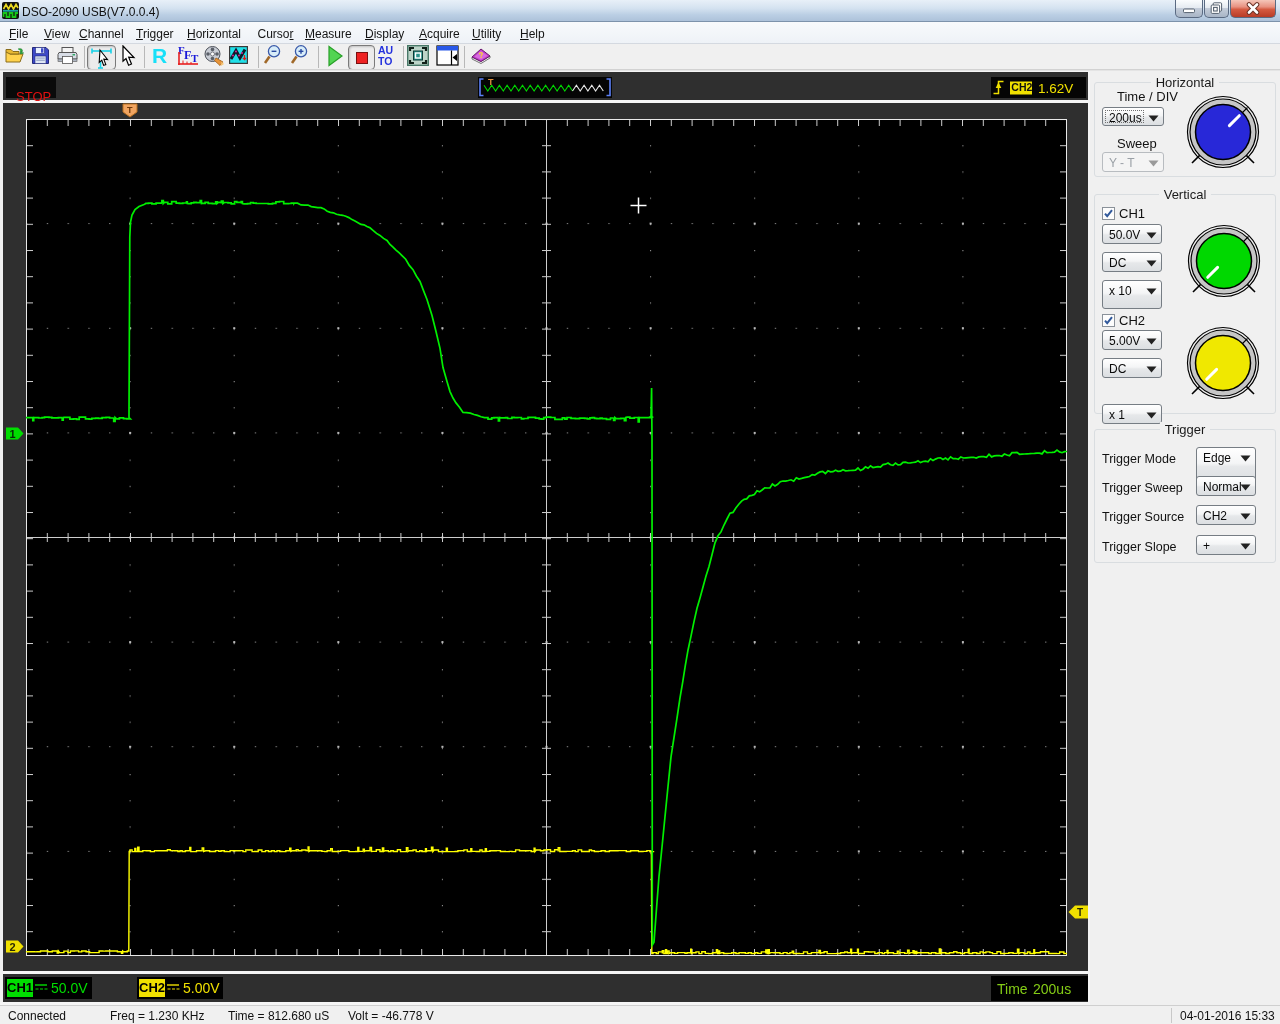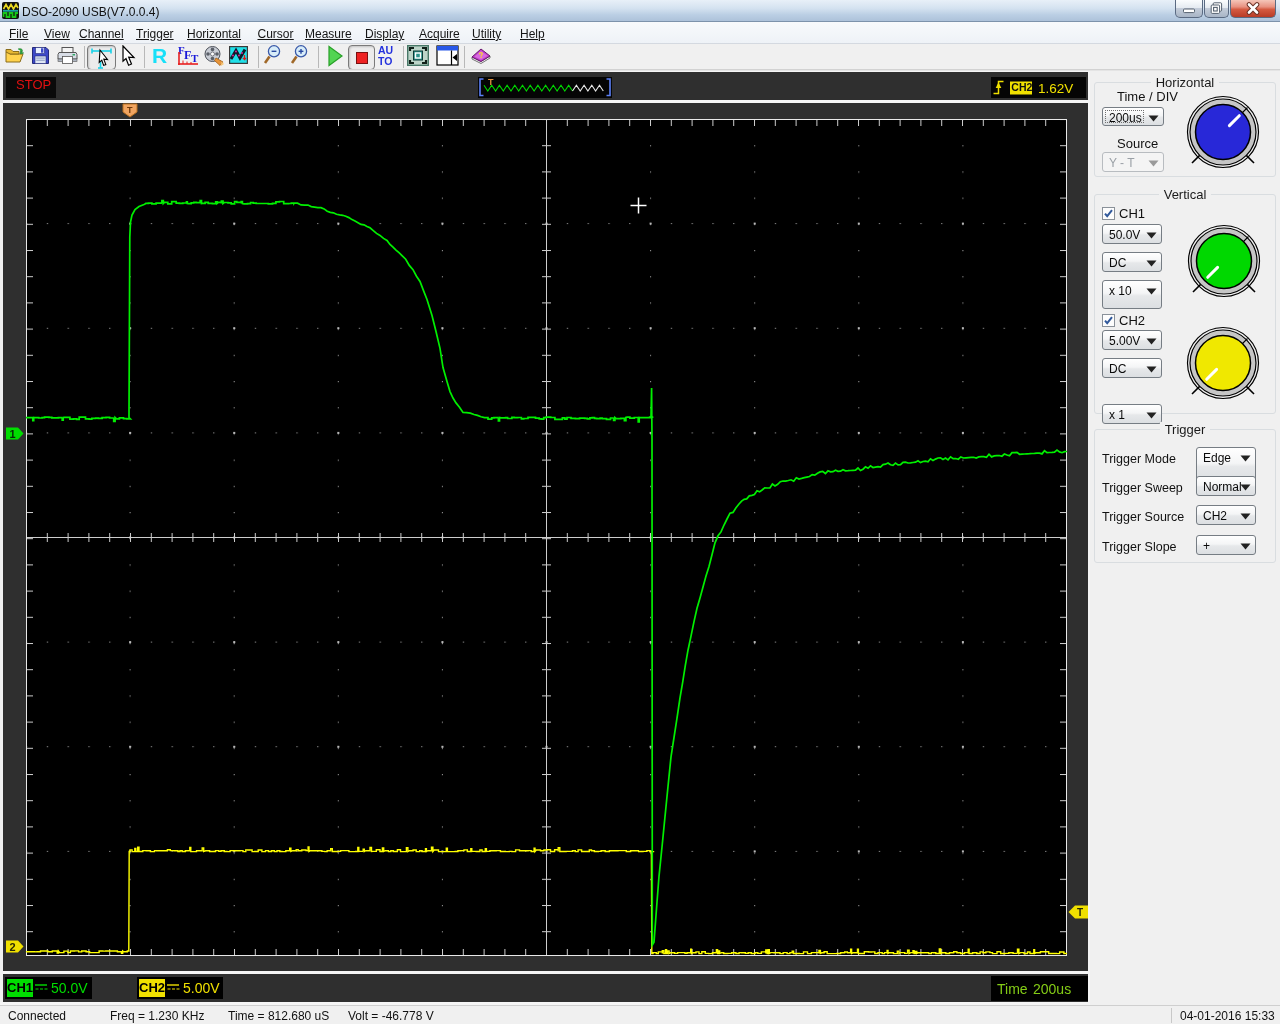--- a/index.html
+++ b/index.html
@@ -7,33 +7,33 @@
   background:linear-gradient(#e8f0f8 0%,#d4e2f0 40%,#bbcfe4 70%,#adc2da 100%);
   border-bottom:1px solid #7d93ab; }
 #title { position:absolute; left:22px; top:4.5px; font-size:12px; color:#101010; }
 #appicon { position:absolute; left:2px; top:2px; }
 .capbtn { position:absolute; top:0; height:18px; border:1px solid #5a6a82; border-top:none;
   border-radius:0 0 5px 5px; background:linear-gradient(#fbfdfe 0%,#e5ebf1 45%,#c3ccd9 50%,#a8b5c6 100%); }
 #closebtn { background:linear-gradient(#f5c6b9 0%,#e89281 40%,#d55b42 55%,#b83c26 100%); }
 .capbtn svg { display:block; margin:0 auto; }
 #menubar { position:absolute; left:0; top:22px; width:1280px; height:22px;
   background:linear-gradient(#f8fafc,#eef2f7); border-bottom:1px solid #d4d9e0; }
-.mi { position:absolute; top:5px; font-size:12px; color:#151515;text-decoration:underline; }
+.mi { position:absolute; top:5px; font-size:12px; color:#151515; }
 #toolbar { position:absolute; left:0; top:44px; width:1280px; height:27px; background:#f0f0f0; }
 #tbedge { position:absolute; left:0; top:69px; width:1280px; height:3px;
   background:linear-gradient(#c9c9c9,#ffffff); }
 .tbi { position:absolute; }
 .tbtn { position:absolute; border:1px solid #7a7a7a; border-radius:4px; background:#ececec;
   box-shadow:inset 1px 1px 2px rgba(0,0,0,0.18); }
 .tsep { position:absolute; top:46px; width:1px; height:22px; background:#b8b8b8; }
 #darkpanel { position:absolute; left:3px; top:72px; width:1085px; height:931px; background:#2f2f2f; }
 #rightsep { position:absolute; left:1088px; top:72px; width:2px; height:931px; background:#f5f5f5; }
 .hline { position:absolute; left:3px; width:1085px; background:#f5f5f5; }
 #stopbox { position:absolute; left:6px; top:77px; width:50px; height:21px; background:#0a0a0a; }
-#stopbox span { position:absolute; left:10px; top:0; font-size:13px; color:#e01010; }
+#stopbox span { position:absolute; left:10px; top:12px; font-size:13px; color:#e01010; }
 #preview { position:absolute; left:478px; top:77px; width:134px; height:21px; background:#050505; }
 #triginfo { position:absolute; left:991px; top:77px; width:95px; height:21px; background:#050505; }
 #plotwrap { position:absolute; left:26px; top:119px; }
 #botbar1 { position:absolute; left:5px; top:977px; width:87px; height:22px; background:#000; }
 #botbar2 { position:absolute; left:137px; top:977px; width:86px; height:22px; background:#000; }
 #timebox { position:absolute; left:991px; top:976px; width:97px; height:25px; background:#000; }
 #timebox span { position:absolute; top:5px; font-size:14px; color:#84cc16; }
 .badge { position:absolute; left:2px; top:2px; width:26px; height:18px; font-weight:bold;
   font-size:13px; color:#000; text-align:center; line-height:18px; }
 .chval { position:absolute; left:46px; top:3px; font-size:14px; }
@@ -440,21 +440,21 @@
     <div class="gtitle"><span>Horizontal</span></div>
   </div>
 <div class="plabel" style="left:1105px;top:89px">Time / DIV</div>
 <div class="combo" style="left:1102px;top:107px;width:62px;height:19px">
     <span>200us</span>
     <div class="foc"></div>
     <svg class="car" width="11" height="7" viewBox="0 0 11 7">
       <polygon points="0.5,0.5 10.5,0.5 5.5,6.5" fill="#222"></polygon>
     </svg>
   </div>
-<div class="plabel" style="left:1105px;top:136px">Source</div>
+<div class="plabel" style="left:1105px;top:136px">Sweep</div>
 <div class="combo dis" style="left:1102px;top:152px;width:62px;height:20px">
     <span>Y - T</span>
     <svg class="car" width="11" height="7" viewBox="0 0 11 7">
       <polygon points="0.5,0.5 10.5,0.5 5.5,6.5" fill="#9a9a9a"></polygon>
     </svg>
   </div>
 <div class="knob" style="left:1175px;top:84px"><svg width="96" height="96" viewBox="0 0 96 96">
       <line x1="26.9" y1="69.1" x2="17" y2="79" stroke="#000" stroke-width="1.6"></line>
       <line x1="69.1" y1="69.1" x2="79" y2="79" stroke="#000" stroke-width="1.6"></line>
       <circle cx="48" cy="48" r="35.5" fill="none" stroke="#000" stroke-width="1.2"></circle>

